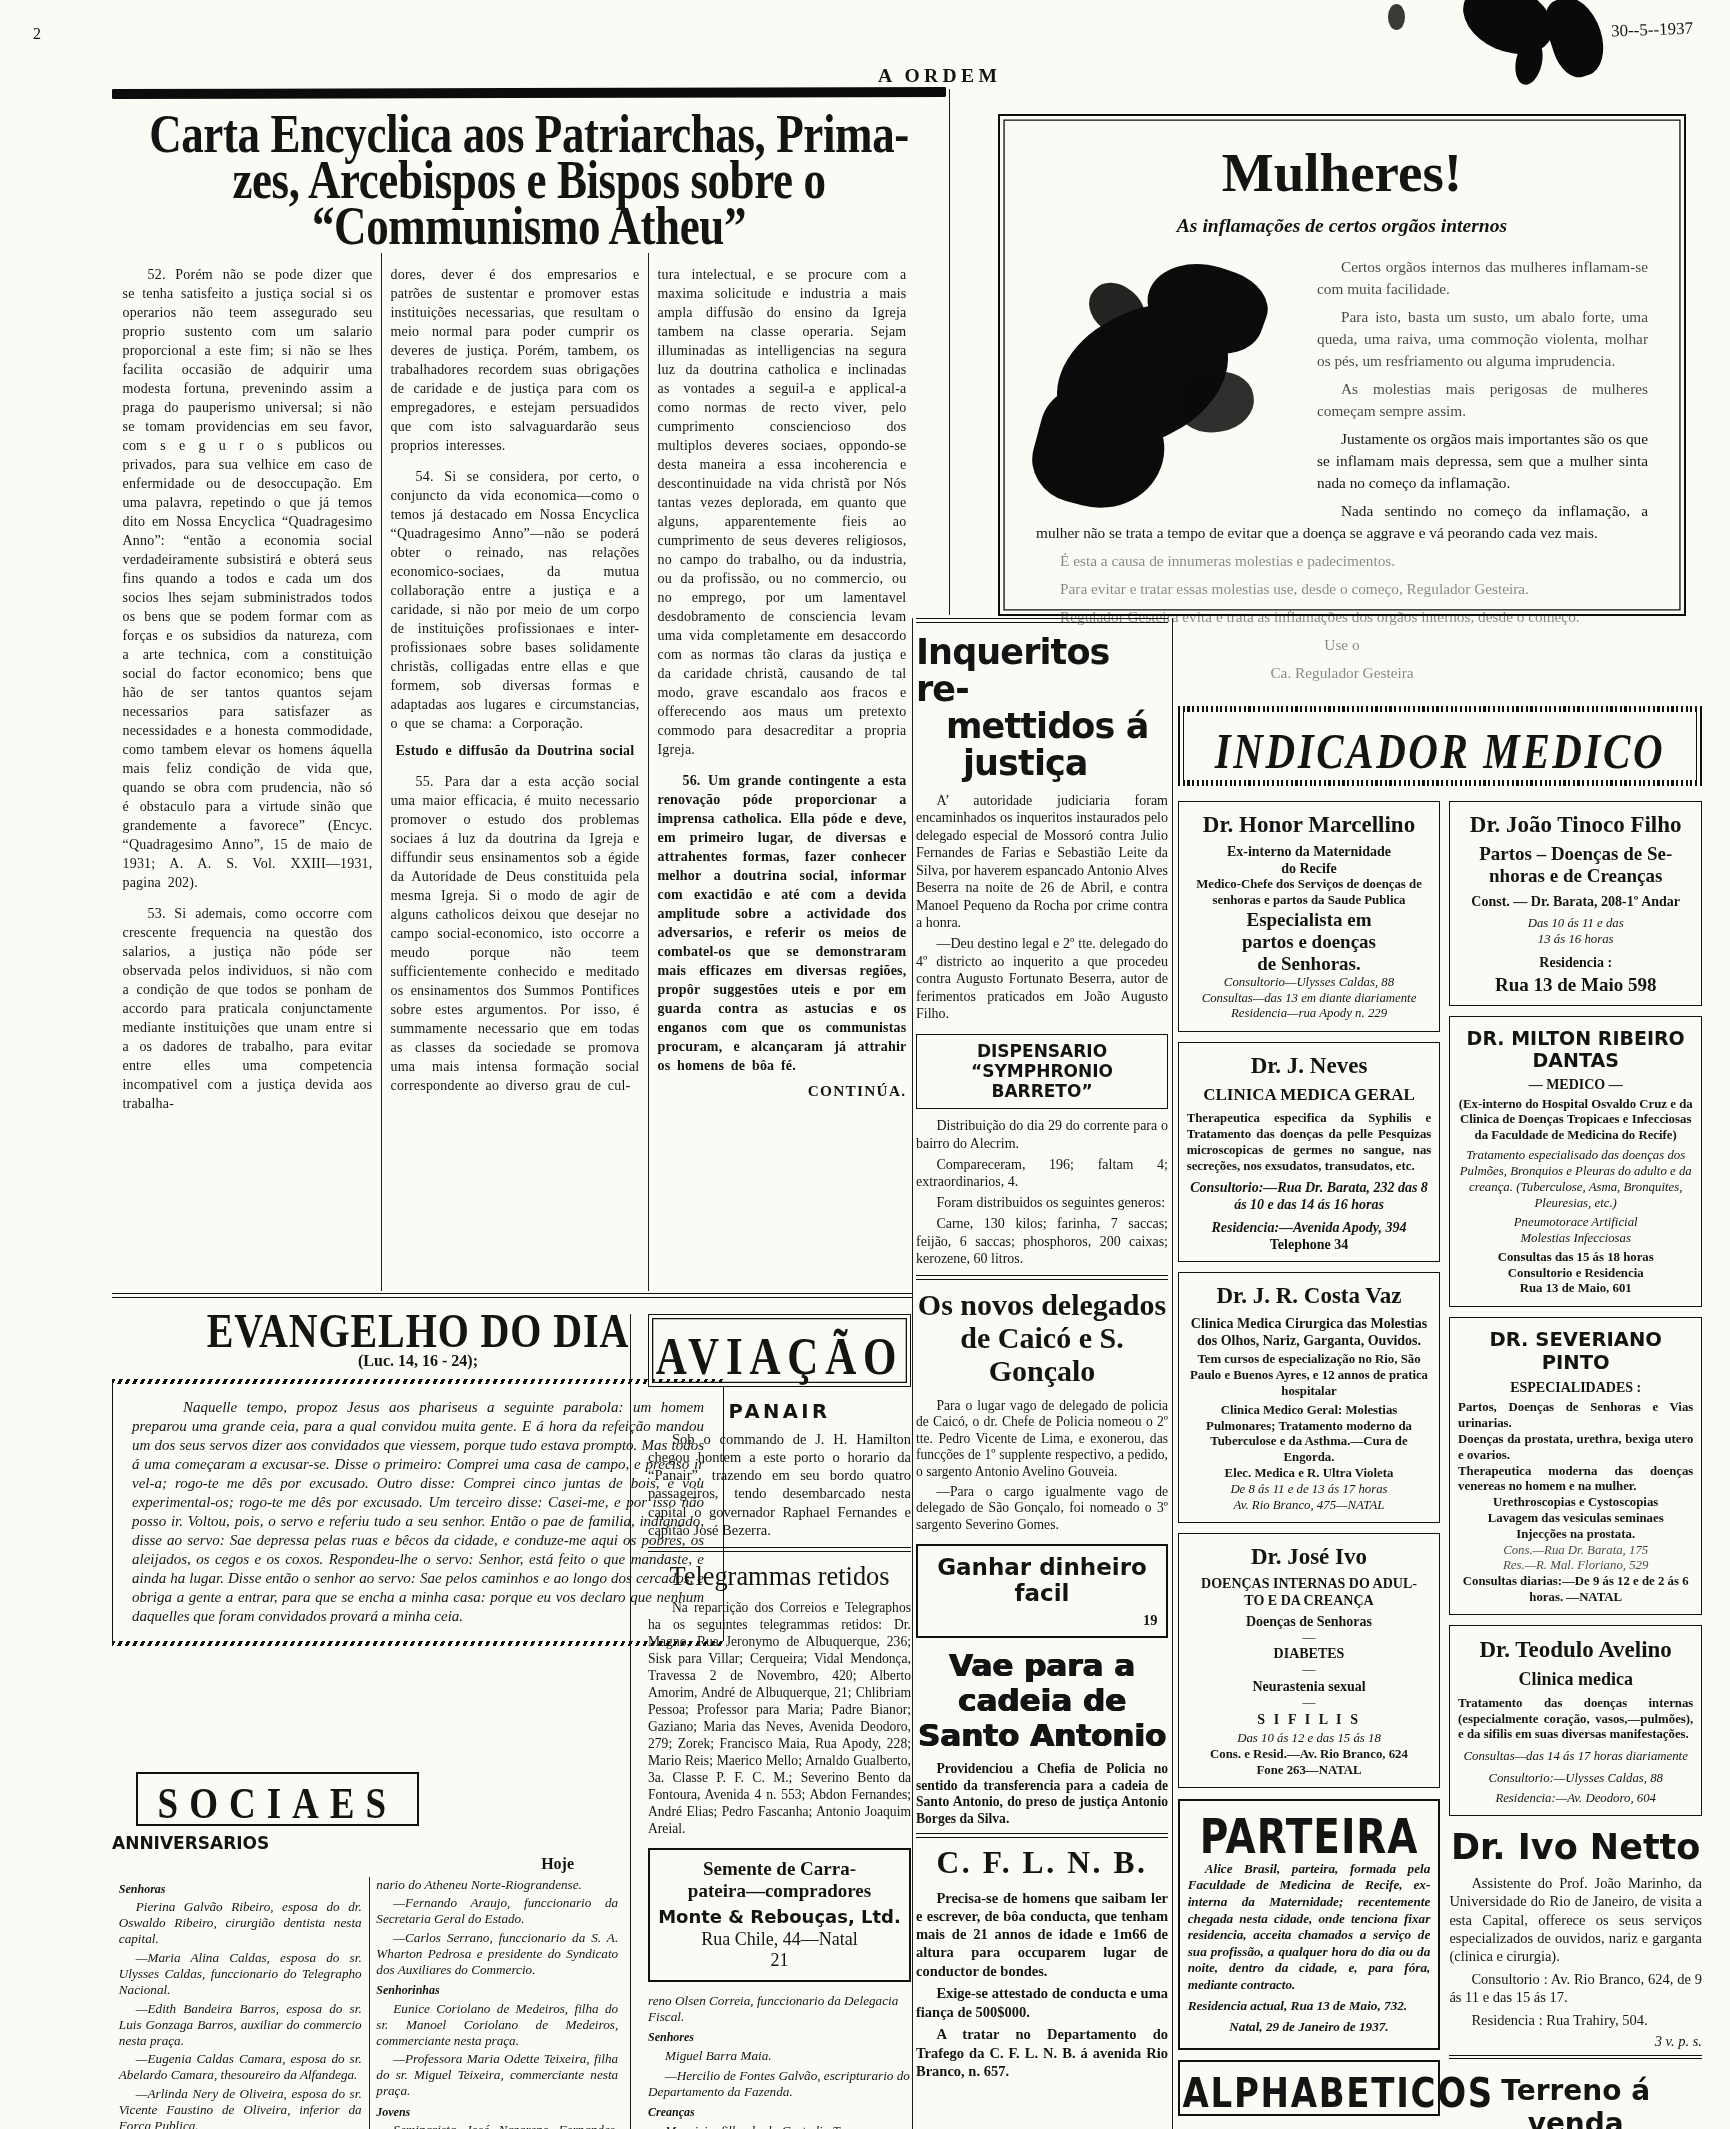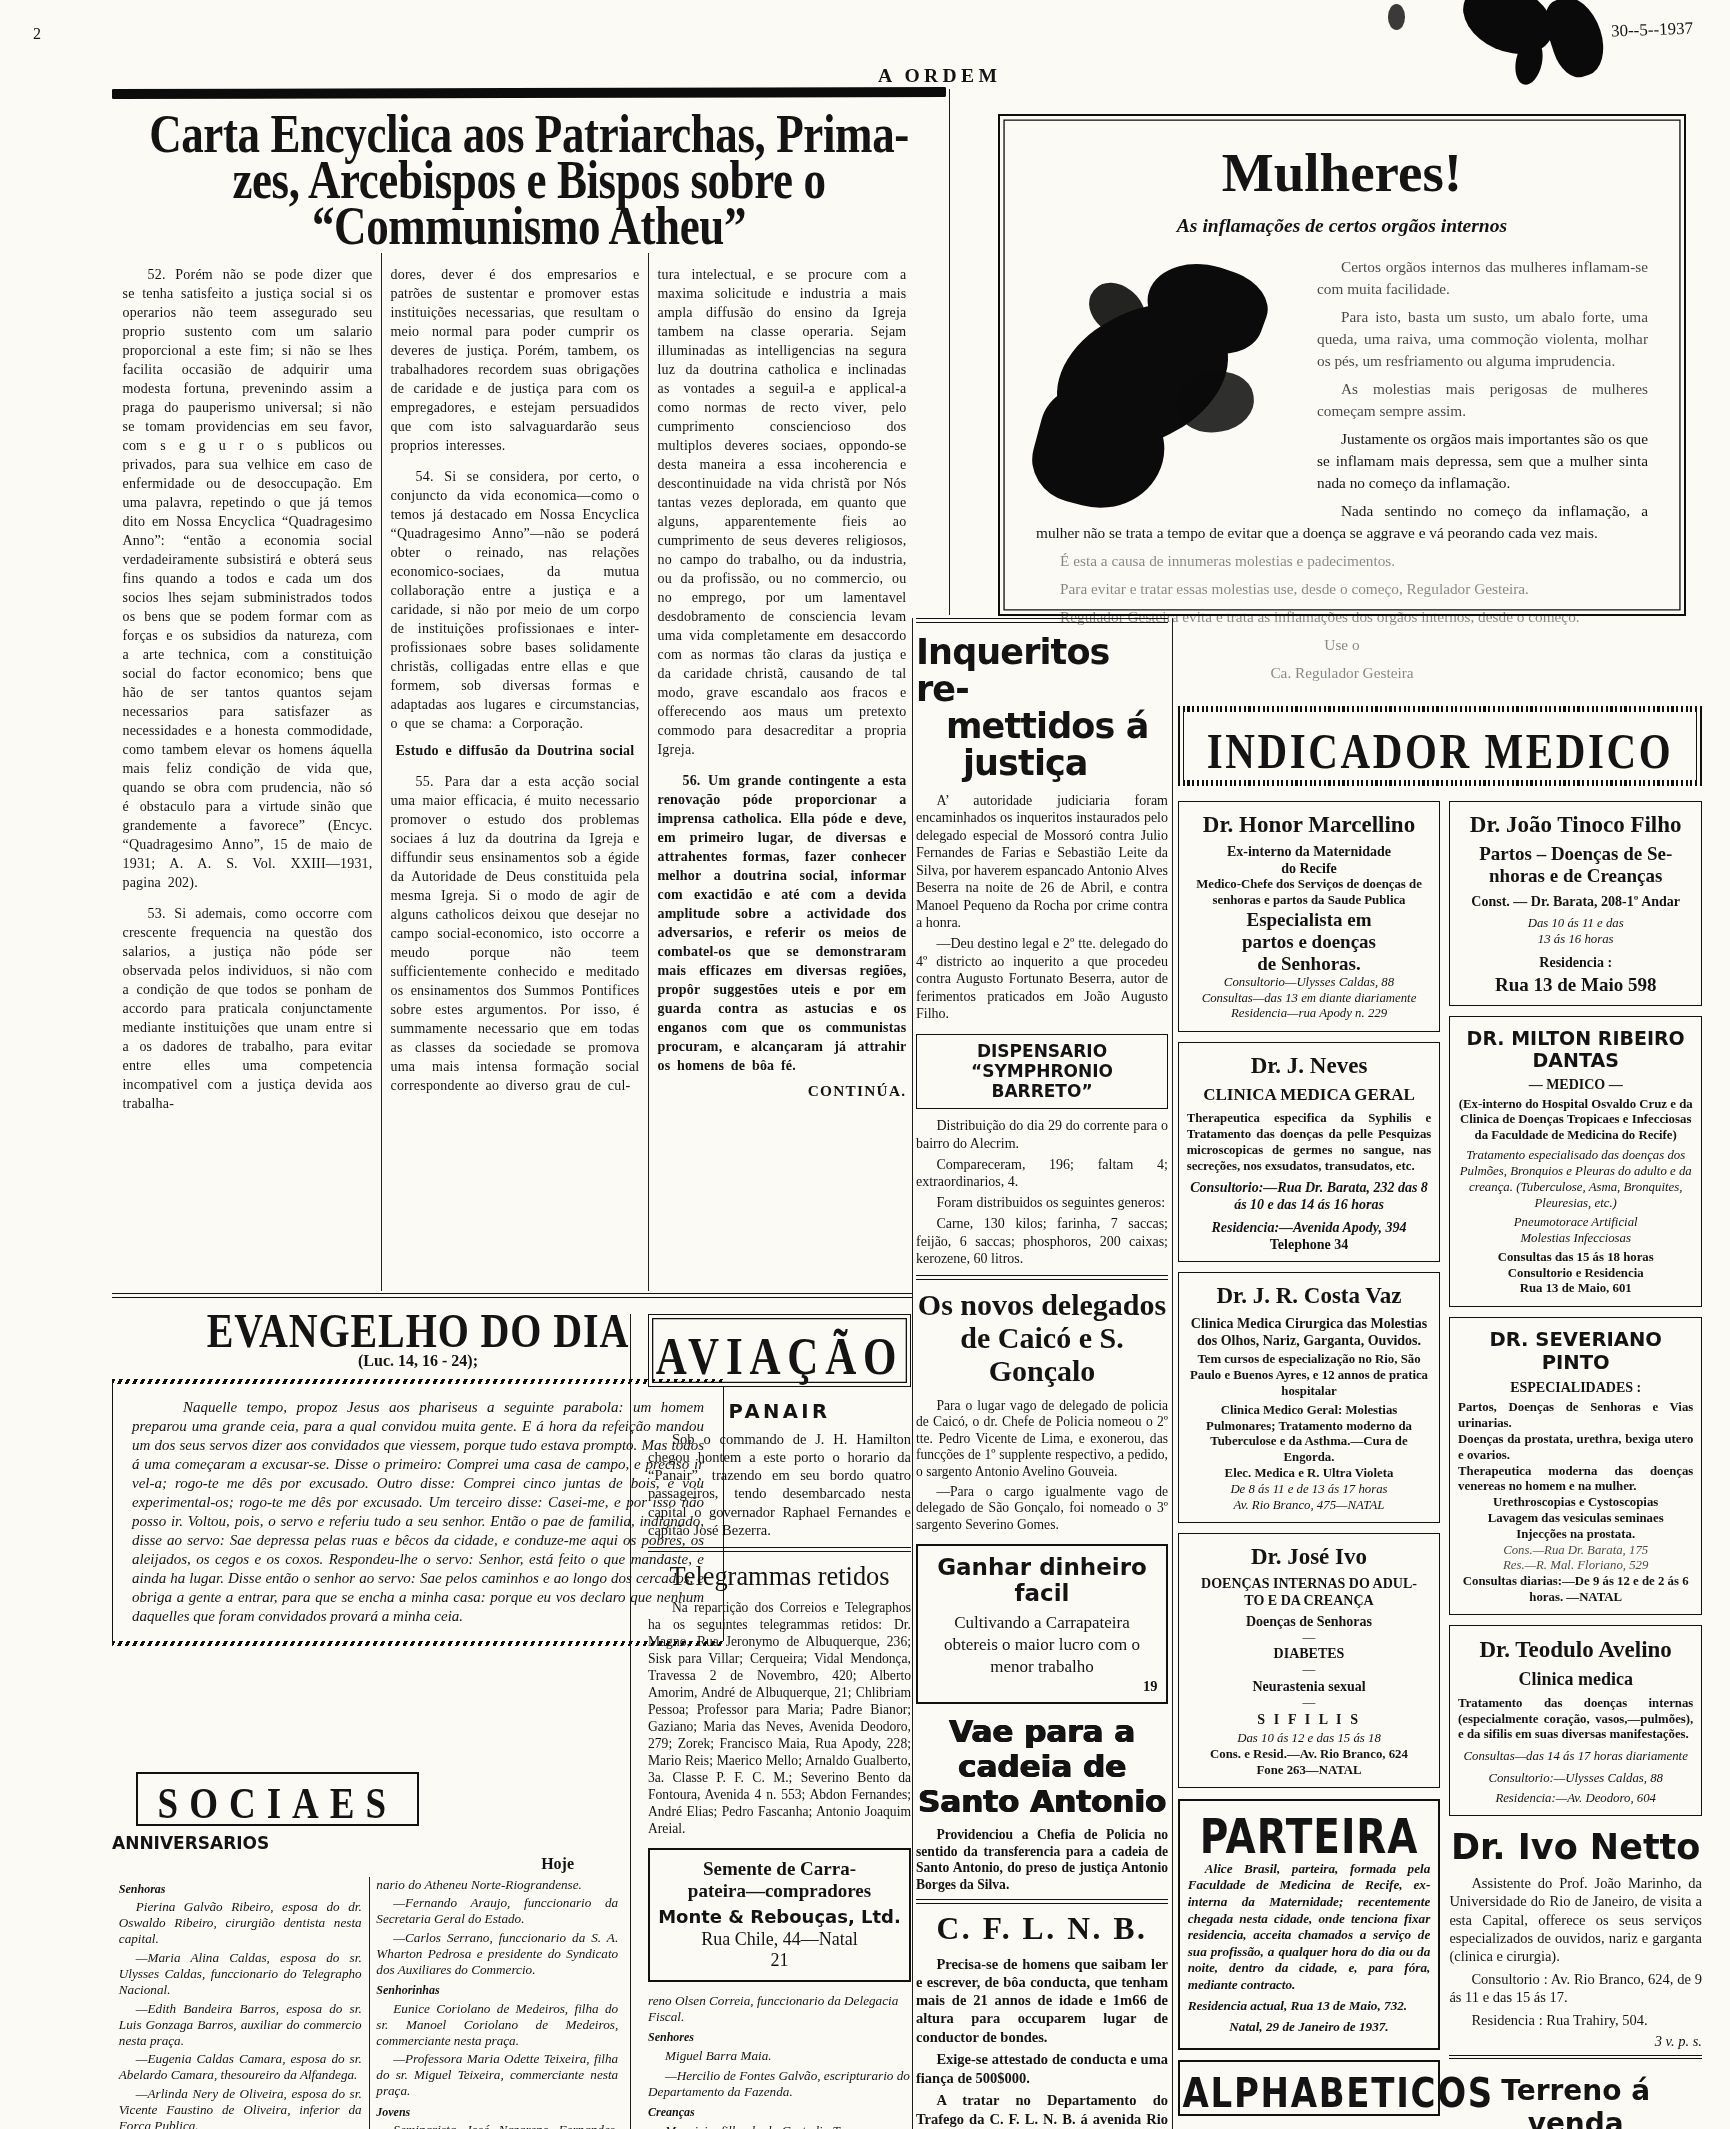--- a/index.html
+++ b/index.html
@@ -92,21 +92,21 @@
   .soc-cols{display:flex;}
   .soc-col{width:50%;padding:0 6.8px;box-sizing:border-box;font-style:italic;font-size:13.2px;line-height:16px;}
   .soc-col + .soc-col{border-left:1.3px solid #222;}
   .soc-col p{text-indent:17px;margin:0 0 2.6px 0;}
   .sublabel{font-weight:bold;font-size:12px;margin:4.3px 0 2.6px 0;text-indent:0!important;}
   .hoje{font-weight:bold;font-size:16px;text-align:right;padding-right:51px;margin:1.7px 0 3.4px 0;}
 
   
   .indicador{position:absolute;left:1178px;top:706px;width:524px;height:1829px;overflow:hidden;}
   .ind-frame{background:repeating-linear-gradient(90deg,#111 0 2.1px,#fbfaf5 2.1px 4.7px);padding:6px;margin-bottom:14.5px;}
-  .ind-inner{background:#fbfaf5;text-align:center;padding:10.2px 2.6px;}
+  .ind-inner{background:#fbfaf5;text-align:center;padding:10.2px 2.6px;font-style:italic;}
   .ind-title{font-weight:bold;font-size:41px;letter-spacing:2.6px;white-space:nowrap;}
   .cards{display:flex;gap:9.4px;}
   .cardcol{width:50%;display:flex;flex-direction:column;gap:10.2px;}
   .card{border:1.7px solid #111;padding:8.5px 7.7px;box-sizing:border-box;text-align:center;}
   .card h3{margin:1.7px 0 5.1px 0;font-size:23px;font-weight:bold;}
   .card .big{font-size:19px;font-weight:bold;line-height:22px;}
   .card .md{font-size:14px;line-height:17px;font-weight:bold;}
   .card .sm{font-size:12.8px;line-height:15.8px;}
   .card .it{font-style:italic;}
   .heavyttl{font-family:"DejaVu Sans","Liberation Sans",sans-serif;font-weight:bold;}
@@ -210,21 +210,20 @@
       <span>Os novos delegados</span><br>
       <span>de Caicó e S.</span><br>
       <span>Gonçalo</span>
     </div>
     <div class="smallbody jst" style="font-size:13.6px;line-height:16.6px;">
       <p>Para o lugar vago de delegado de policia de Caicó, o dr. Chefe de Policia nomeou o 2º tte. Pedro Vicente de Lima, e exonerou, das funcções de 1º supplente respectivo, a pedido, o sargento Antonio Avelino Gouveia.</p>
       <p>—Para o cargo igualmente vago de delegado de São Gonçalo, foi nomeado o 3º sargento Severino Gomes.</p>
     </div>
     <div class="ganhar">
       <div class="g-title">Ganhar dinheiro facil</div>
-      <div class="g-body">Cultivando a Carrapateira obtereis o maior lucro com o menor trabalho</div>
       <div class="numright">19</div>
     </div>
     <div class="cadeia-title">
       <span>Vae para a cadeia de</span><br>
       <span>Santo Antonio</span>
     </div>
     <p class="jst boldbody" style="font-size:13.6px;line-height:16.6px;text-indent:20.4px;">Providenciou a Chefia de Policia no sentido da transferencia para a cadeia de Santo Antonio, do preso de justiça Antonio Borges da Silva.</p>
     <div class="rule-h2" style="margin:6px 0 0 0;"></div>
     <div class="cfl-title">C. F. L. N. B.</div>
     <div class="jst boldbody" style="font-size:14.5px;line-height:18.3px;">

